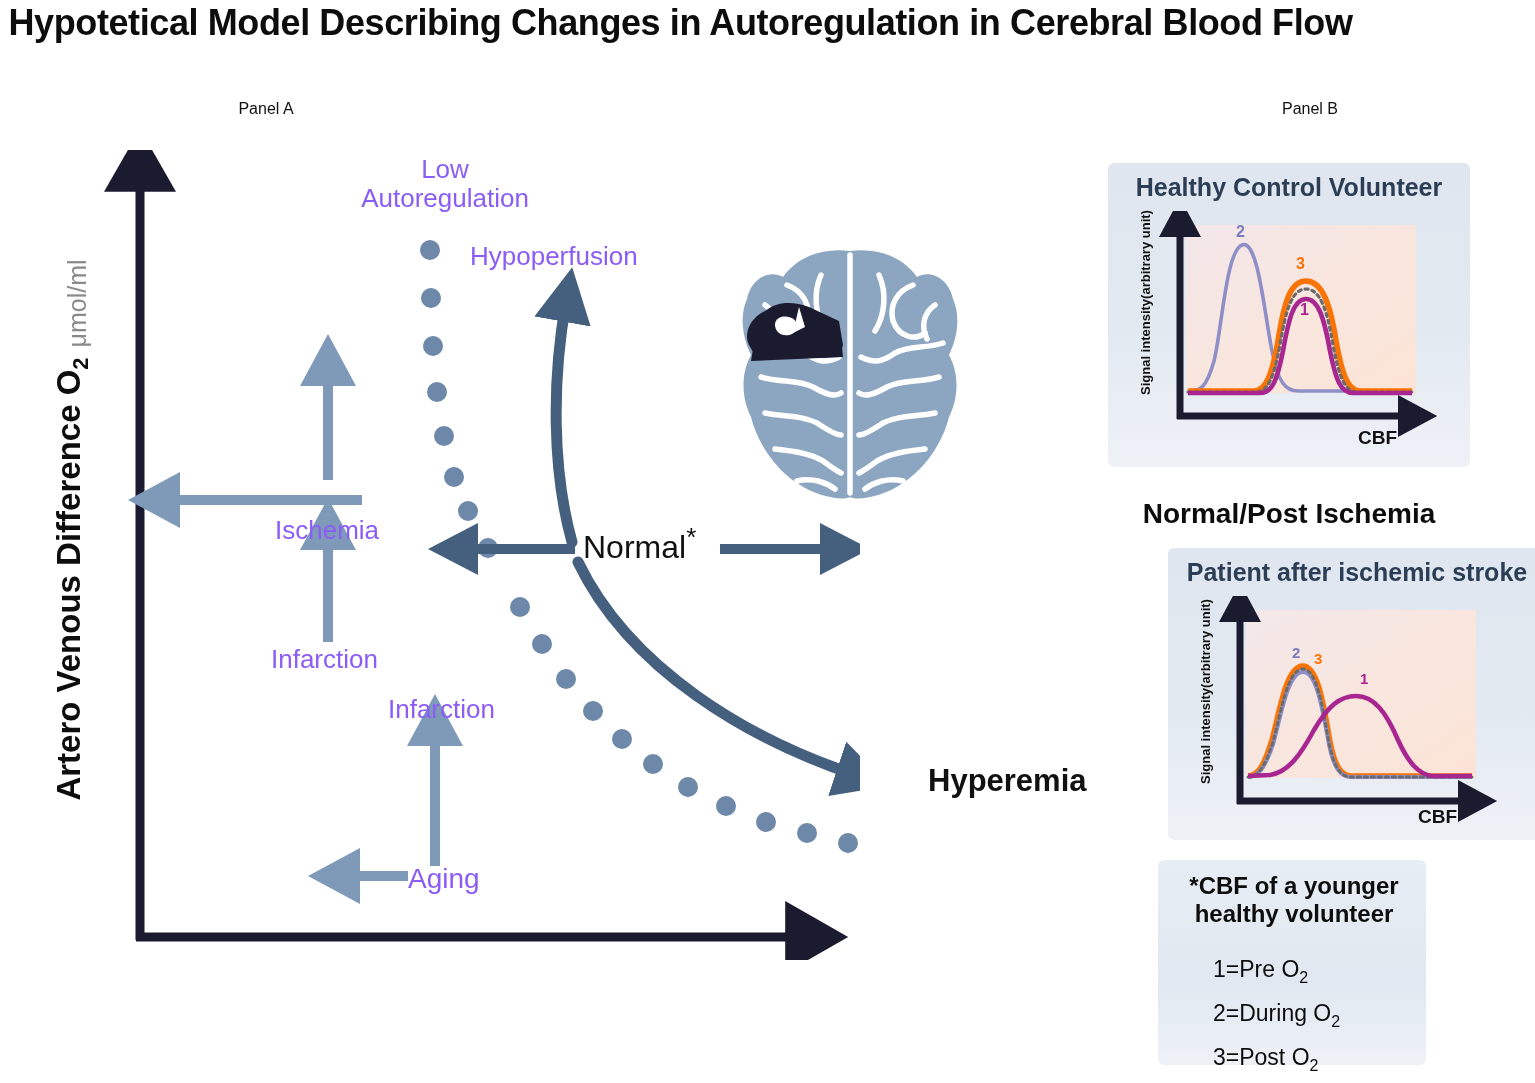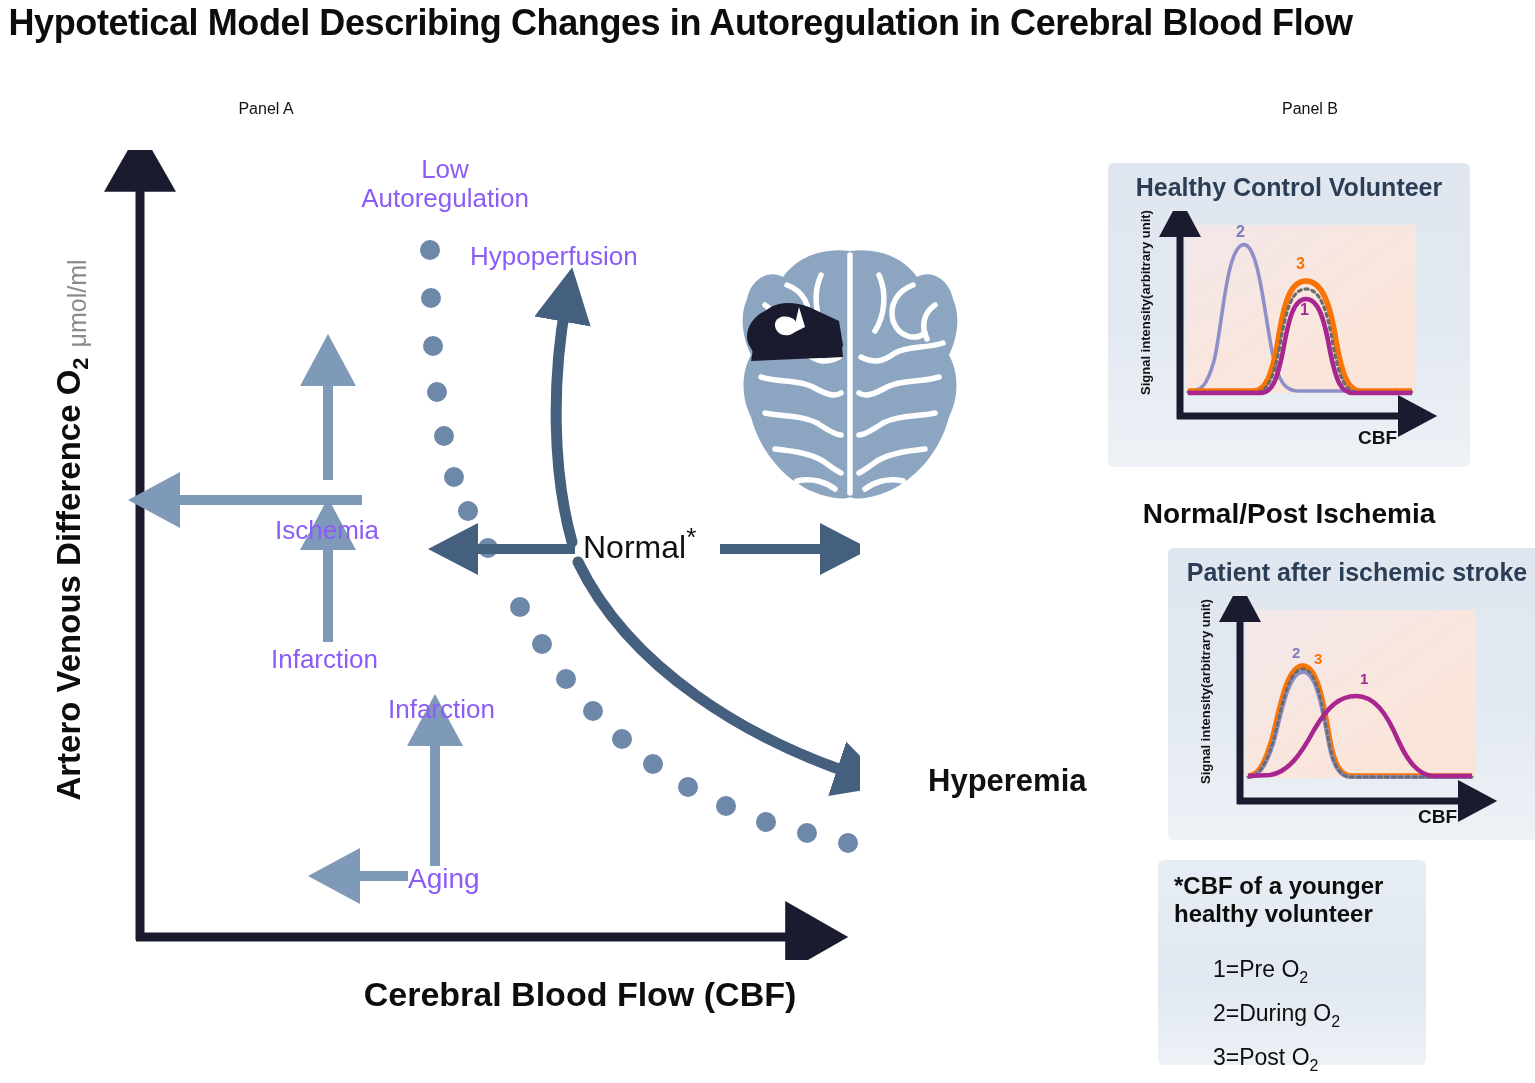--- a/index.html
+++ b/index.html
@@ -72,21 +72,21 @@
 
   .pb-plot{position:absolute;left:36px;top:48px;width:300px;height:240px;}
   .pb-ylabel{
     position:absolute;font-size:13px;font-weight:bold;color:#121212;
     white-space:nowrap;transform:rotate(-90deg);transform-origin:0 0;
   }
   .pb-xlabel{position:absolute;font-size:19px;font-weight:bold;color:#121212;}
 
   
   #note-line-1{position:absolute;left:16px;top:12px;width:240px;
-    font-size:24px;font-weight:bold;color:#0d0d0d;line-height:1.18;}
+    font-size:24px;font-weight:bold;color:#0d0d0d;line-height:1.18;text-align:center;}
   .note-item{position:absolute;left:55px;font-size:23px;font-weight:normal;color:#0d0d0d;}
   #note-1{top:96px;}
   #note-2{top:140px;}
   #note-3{top:184px;}
   .note-item sub{font-size:16px;}
   #y-axis-title sub{font-size:22px;}
 </style>
 </head>
 <body>
 
@@ -170,21 +170,20 @@
 <div class="abs lbl" id="infarction-label-2">Infarction</div>
 
 <div class="abs lbl" id="aging-label">Aging</div>
 
 <div class="abs" id="y-axis-caption">
   <span id="y-axis-title"><span>Artero Venous Difference O</span><sub>2</sub></span>
   <span id="y-axis-units">μmol/ml</span>
 </div>
 
 <div class="abs" id="x-axis-caption">
-  <div id="x-axis-title">Cerebral Blood Flow (CBF)</div>
 </div>
 
 <svg class="abs" id="brain-illustration" viewBox="0 0 230 255">
   <g fill="#8ca5c0">
     <path d="M115 6 C88 2 62 12 48 32 C34 24 16 34 12 54 C4 72 8 94 16 110
              C6 128 6 152 16 172 C22 196 38 222 62 238 C82 252 108 256 115 252
              C122 256 148 252 168 238 C192 222 208 196 214 172
              C224 152 224 128 214 110 C222 94 226 72 218 54
              C214 34 196 24 182 32 C168 12 142 2 115 6 Z"></path>
   </g>

